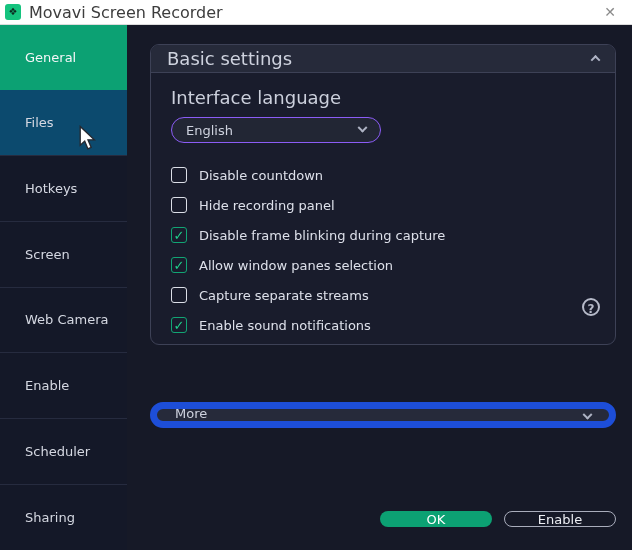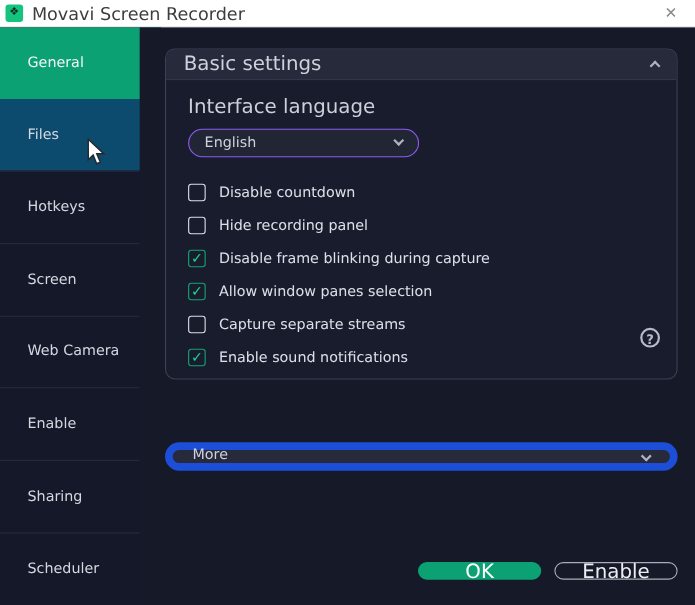--- a/index.html
+++ b/index.html
@@ -84,21 +84,21 @@
   .more-bar {
     position:absolute; left:23px; top:333px; width:466px; height:26px;
     background:#262a3a; border:7px solid #1d4ed8; border-radius:13px;
     display:flex; align-items:flex-end; padding:0 18px;
     font-size:13px; color:#ced2de;margin-top:44px;
   }
   .more-bar .spacer { flex:1; }
   
   .btn {
     position:absolute; top:486px; width:112px; height:16px; border-radius:13px;
-    font-size:18px; display:flex; align-items:center; justify-content:center;
+    font-size:13px; display:flex; align-items:center; justify-content:center;
   }
   .btn-ok { left:253px; background:#0ca173; color:#ffffff; }
   .btn-cancel { left:377px; background:transparent; border:1px solid #a9adbc; color:#eceef3; }
   
   .cursor { position:absolute; left:79px; top:125px; width:17px; height:26px; }
 </style>
 </head>
 <body>
 
 <div class="window">
@@ -123,24 +123,24 @@
       <div class="side-item  sep">
         <span>Screen</span>
       </div>
       <div class="side-item  sep">
         <span>Web Camera</span>
       </div>
       <div class="side-item  sep">
         <span>Enable</span>
       </div>
       <div class="side-item  sep">
+        <span>Scheduler</span>
+      </div>
+      <div class="side-item  sep">
         <span>Sharing</span>
-      </div>
-      <div class="side-item  sep">
-        <span>Scheduler</span>
       </div>
     </div>
 
   <div class="main">
 
     <div class="panel">
       <div class="panel-header">
         <span>Basic settings</span>
         <span class="spacer"></span>
         <span class="chev up"></span>

